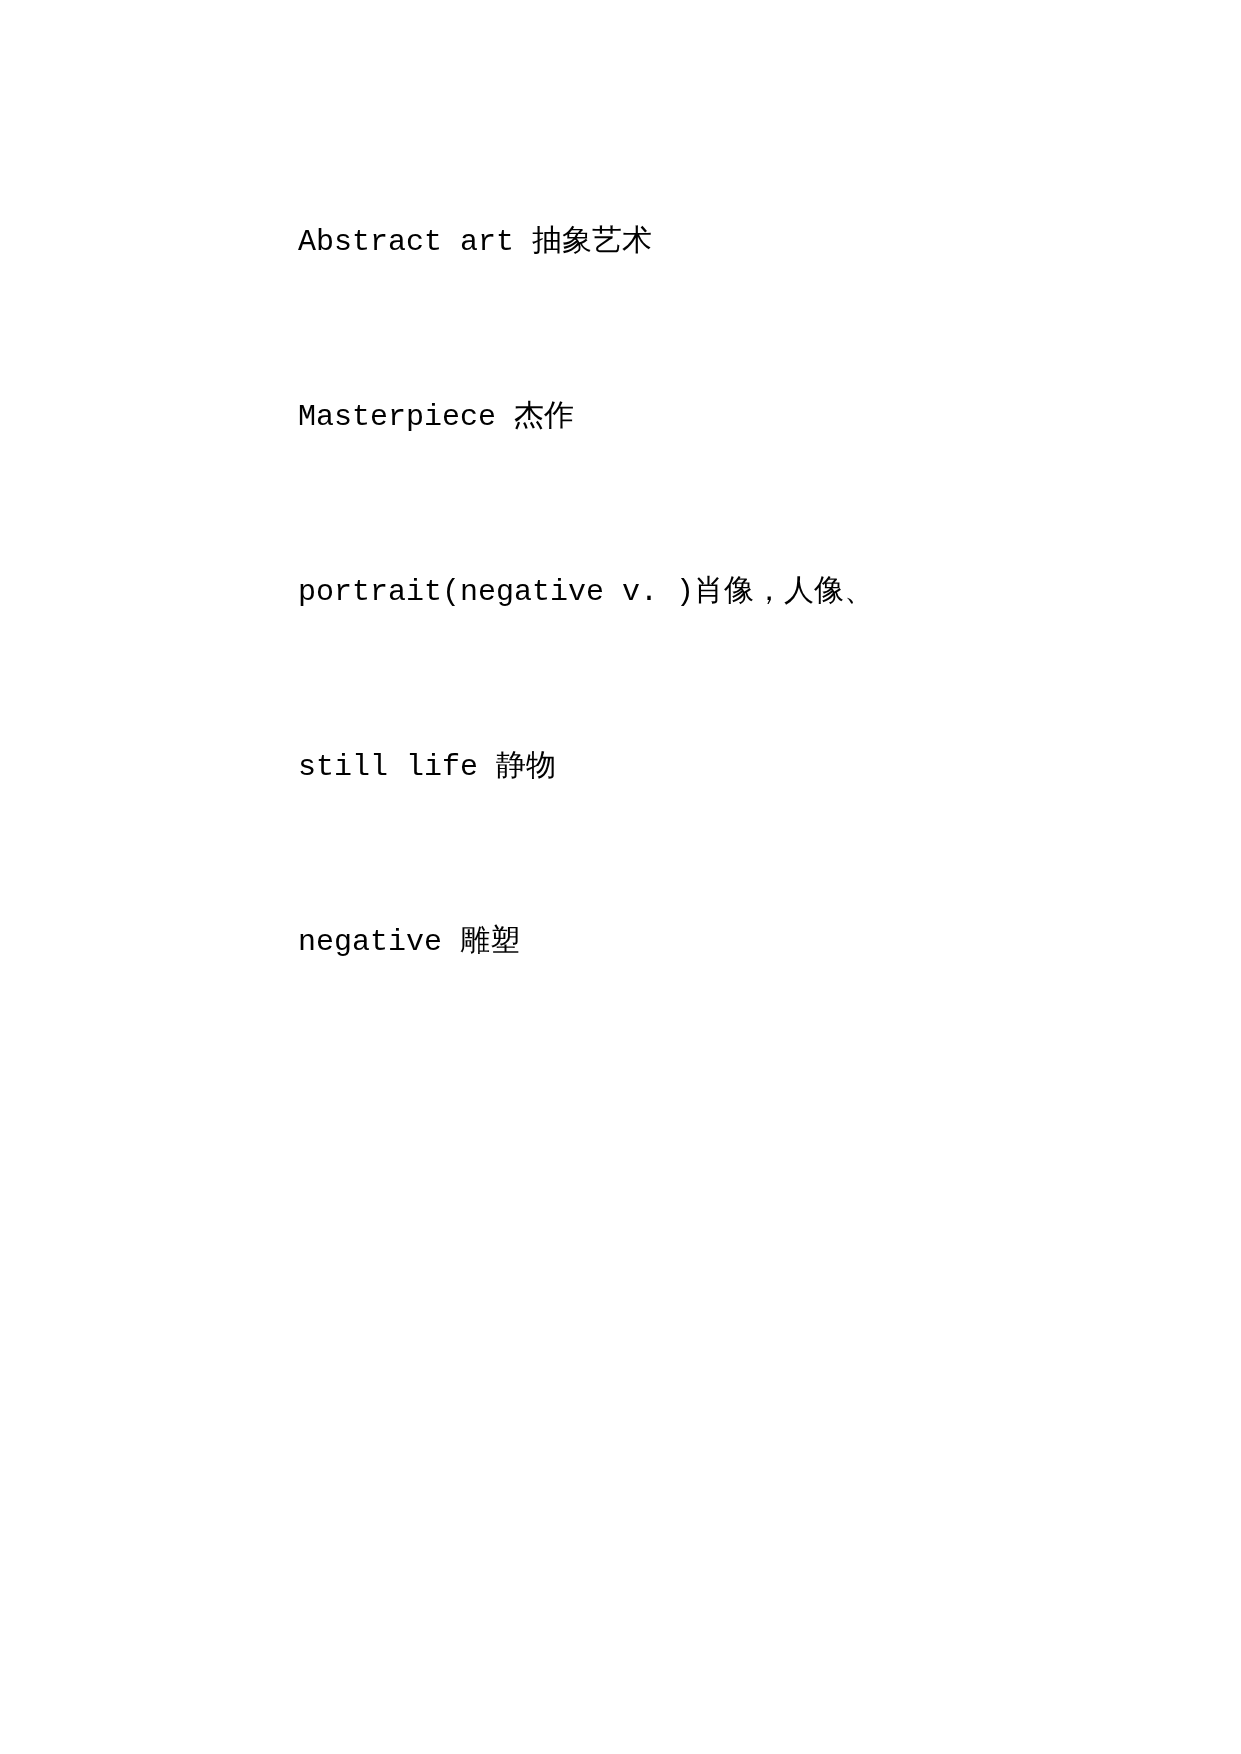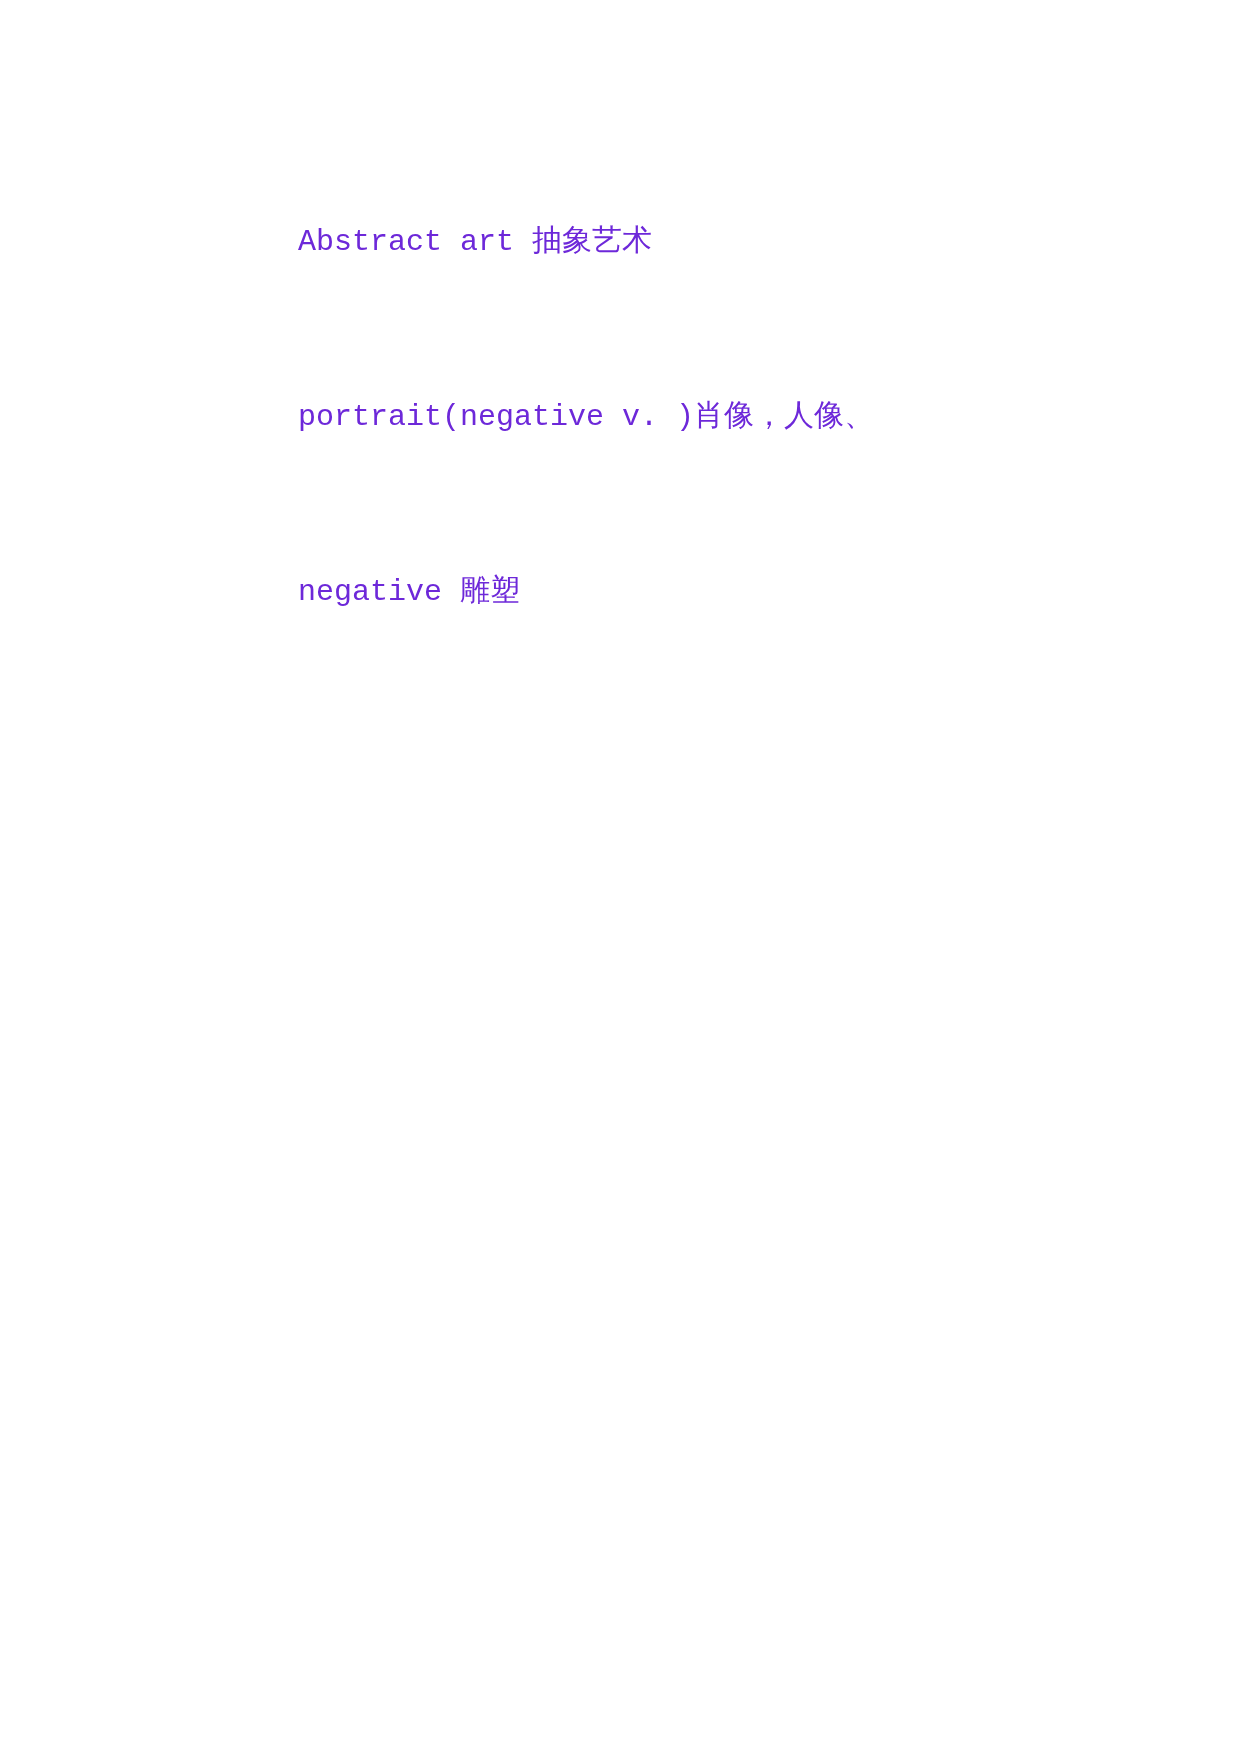--- a/index.html
+++ b/index.html
@@ -18,28 +18,30 @@
   .content {
     position: absolute;
     top: 225px;
     left: 298px;
     right: 40px;
   }
   .vocab-line {
     height: 175px;            
     font-size: 30px;
     line-height: 34px;
-    color: #6d28d9;
+    color: #000000;
     letter-spacing: 0px;
     white-space: pre;
     font-weight: 400;
   }
 </style>
 </head>
 <body>
 
 <div class="page">
   <div class="content">
     <div class="vocab-line">Abstract art 抽象艺术</div>
+    <div class="vocab-line">Masterpiece 杰作</div>
     <div class="vocab-line">portrait(negative v. )肖像，人像、</div>
+    <div class="vocab-line">still life 静物</div>
     <div class="vocab-line">negative 雕塑</div>
   </div>
 </div>
 
 </body></html>

